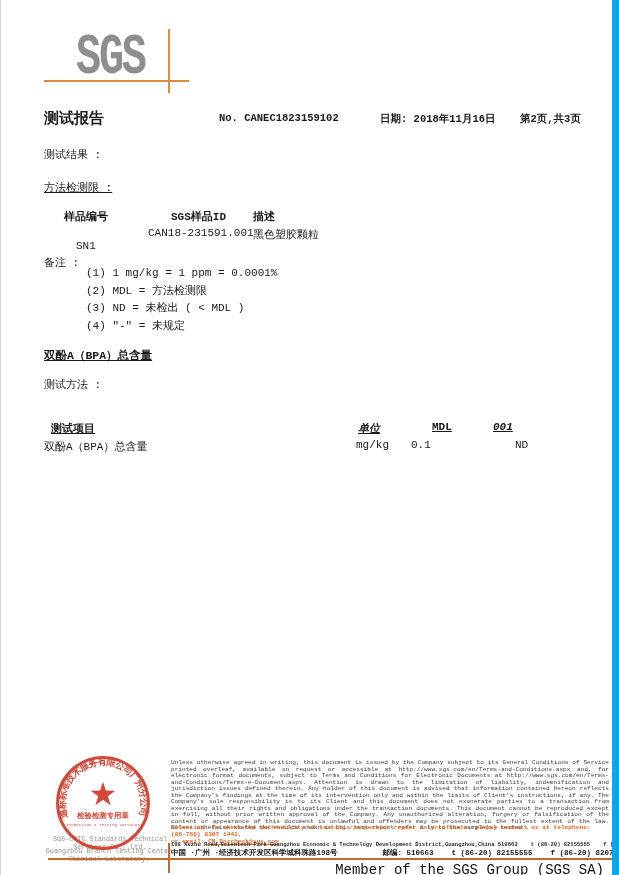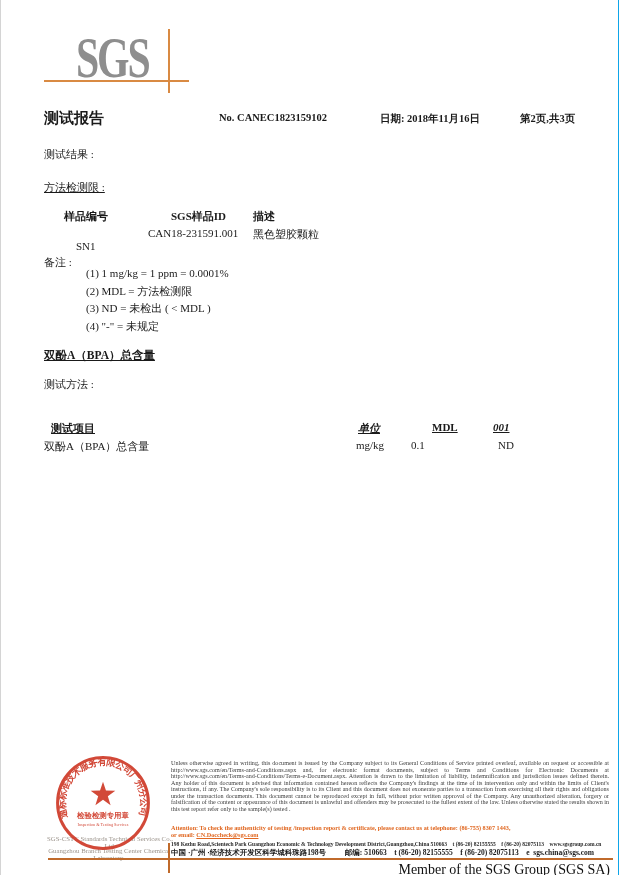--- a/index.html
+++ b/index.html
@@ -1,20 +1,20 @@
 <!DOCTYPE html>
 <html><head>
 <meta charset="utf-8">
 <style>
   * { margin:0; padding:0; box-sizing:border-box; }
   html,body { background:#ffffff; }
   .page {
     position:relative; width:619px; height:875px; background:#ffffff;
-    font-family:Liberation Serif, serif; color:#1a1a1a; overflow:hidden;
-    border-left:1px solid #d4d4d4; border-right:1px solid #0ea5e9;
+    font-family:Liberation Mono, monospace; color:#1a1a1a; overflow:hidden;
+    border-left:1px solid #d4d4d4; border-right:7px solid #0ea5e9;
   }
   .abs { position:absolute; }
   
   .logo-text { position:absolute; left:75px; top:30px; font-size:58px; line-height:56px;
     font-weight:bold; color:#8e8e8e; letter-spacing:-3px; transform:scaleX(0.72); transform-origin:0 0; }
   .logo-vline { position:absolute; left:167px; top:29px; width:2px; height:64px; background:#d98a43; }
   .logo-hline { position:absolute; left:43px; top:80px; width:145px; height:2px; background:#d98a43; }
   
   .doc-title { position:absolute; left:43px; top:109px; font-size:15px; font-weight:bold; }
   .report-no { position:absolute; left:218px; top:112px; font-size:10.5px; font-weight:bold; }
@@ -38,21 +38,21 @@
   .bpa-heading { left:43px; top:348px; font-size:11.5px; }
   .method-label { left:43px; top:377px; }
   .method-text { left:85px; top:377px; width:507px; font-size:11px; line-height:20px; }
   .rt-col-item { left:50px; top:421px; }
   .rt-col-unit { left:357px; top:421px; }
   .rt-col-mdl { left:431px; top:421px; }
   .rt-col-sample { left:464px; top:421px;margin-left:28px; }
   .rt-val-item { left:43px; top:439px; }
   .rt-val-unit { left:355px; top:439px; }
   .rt-val-mdl { left:410px; top:439px; }
-  .rt-val-value { left:453px; top:439px;padding-left:44px; }
+  .rt-val-value { left:470px; top:439px;padding-left:44px; }
   
   .company-line1 { left:45px; top:835px; width:128px; font-size:6.8px; color:#9b938b; text-align:center; }
   .company-line2 { left:38px; top:847px; width:140px; font-size:6.8px; color:#9b938b; text-align:center; }
   .stamp-svg { position:absolute; left:50px; top:752px; width:104px; height:102px; opacity:0.92; }
   .legal-text { left:170px; top:760px; width:438px; font-size:6.1px; line-height:6.5px;
     text-align:justify; color:#3c3c3c; }
   .attention { left:170px; top:825px; width:438px; font-size:6.2px; line-height:6.8px;
     font-weight:bold; color:#e0661f; }
   .addr-en { left:170px; top:841px; font-size:5.5px; font-weight:bold; color:#2a2a2a; white-space:pre; }
   .addr-cn { left:170px; top:848px; font-size:7.5px; font-weight:bold; color:#1a1a1a; white-space:pre; }

